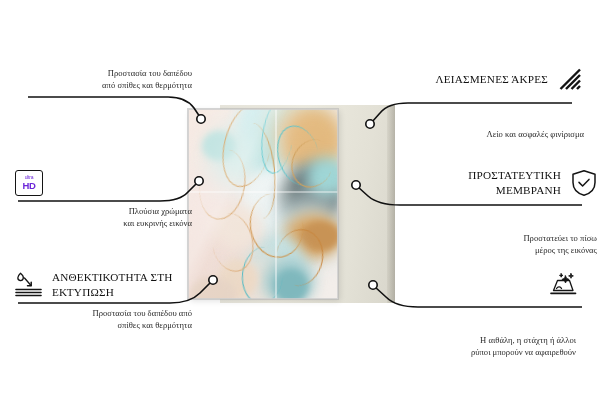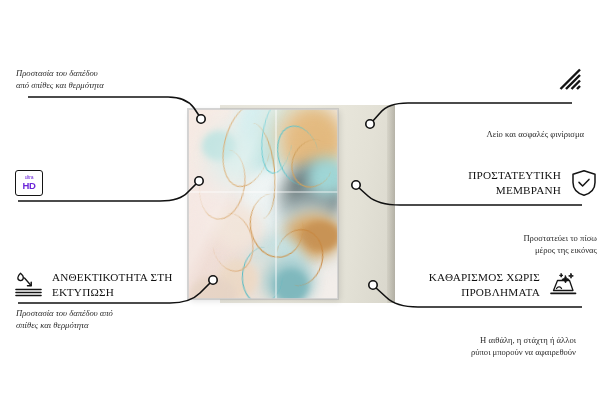--- a/index.html
+++ b/index.html
@@ -147,21 +147,21 @@
   }
   .feature.left .title { text-align: left; }
   .feature.right .title { text-align: right; }
 
   .feature .subtitle {
     font-size: 8.6px;
     line-height: 1.42;
     color: #2a2a2a;
     margin-top: 5px;
   }
-  .feature.left .subtitle { text-align: left; padding-left: 2px; font-style: italic; }
+  .feature.left .subtitle { text-align: right; padding-left: 2px; }
   .feature.right .subtitle { text-align: right; padding-right: 2px; margin-top: 32px; }
 
   
   .hd-badge {
     width: 26px;
     height: 24px;
     border: 1.4px solid #141414;
     border-radius: 3px;
     display: flex;
     flex-direction: column;
@@ -261,20 +261,21 @@
 
   <div class="feature left" style="left:14px; top:166px;">
     <div class="head">
       <span class="icon">
         <span class="hd-badge">
           <span class="ultra">ultra</span>
           <span class="hd">HD</span>
         </span>
       </span>
     </div>
+    <div class="subtitle">Πλούσια χρώματα<br>και ευκρινής εικόνα</div>
   </div>
 
   <div class="feature left" style="left:14px; top:268px;">
     <div class="head">
       <span class="icon">
         <svg width="30" height="28" viewBox="0 0 30 28" fill="none" stroke="#141414" stroke-width="1.3" stroke-linecap="round" stroke-linejoin="round">
           <path d="M6.5 2.2 C8.8 4 9.6 5.6 9.3 7.2 C9 8.8 7.7 9.7 6.2 9.5 C4.7 9.3 3.7 8 3.9 6.5 C4.1 5 5.2 3.4 6.5 2.2 Z"></path>
           <path d="M10.5 7 L17 14.5"></path>
           <path d="M13.5 14.8 L17.2 14.8 L17.2 11.2" stroke-width="1.5"></path>
           <path d="M2 18.5 L27 18.5" stroke-width="1.6"></path>
@@ -282,20 +283,21 @@
           <path d="M2 24.5 L27 24.5" stroke-width="1.6"></path>
         </svg>
       </span>
       <span class="title">ΑΝΘΕΚΤΙΚΟΤΗΤΑ ΣΤΗ ΕΚΤΥΠΩΣΗ</span>
     </div>
     <div class="subtitle">Προστασία του δαπέδου από<br>σπίθες και θερμότητα</div>
   </div>
 
   <div class="feature right" style="left:408px; top:62px;">
     <div class="head">
+      <span class="title">ΛΕΙΑΣΜΕΝΕΣ ΆΚΡΕΣ</span>
       <span class="icon">
         <svg width="28" height="26" viewBox="0 0 28 26" fill="none" stroke="#141414" stroke-width="2.4" stroke-linecap="butt">
           <path d="M3.5 23 L23 3.5"></path>
           <path d="M9 23 L23 9"></path>
           <path d="M14.5 23 L23 14.5"></path>
           <path d="M20 23 L23 20"></path>
         </svg>
       </span>
     </div>
     <div class="subtitle">Λείο και ασφαλές φινίρισμα</div>
@@ -309,21 +311,20 @@
           <path d="M13 1.8 L24 5.2 L24 13.5 C24 19.8 19.4 24.4 13 26.3 C6.6 24.4 2 19.8 2 13.5 L2 5.2 Z"></path>
           <path d="M8 13.4 L11.6 17 L18 10.4" stroke-width="1.5"></path>
         </svg>
       </span>
     </div>
     <div class="subtitle">Προστατεύει το πίσω<br>μέρος της εικόνας</div>
   </div>
 
   <div class="feature right" style="left:400px; top:268px;">
     <div class="head">
-      <span class="title">ΚΑΘΑΡΙΣΜΟΣ ΧΩΡΙΣ ΠΡΟΒΛΗΜΑΤΑ</span>
       <span class="icon">
         <svg width="30" height="28" viewBox="0 0 30 28" fill="none" stroke="#141414" stroke-width="1.3" stroke-linecap="round" stroke-linejoin="round">
           <path d="M5.5 19.5 L9.5 9.5 L21.5 9.5 L25 19.5 Z"></path>
           <path d="M3 22.3 L27.5 22.3" stroke-width="1.7"></path>
           <path d="M8.5 17.5 C10 15 12.5 15.5 13.5 17.5"></path>
           <path d="M17.5 4.8 L18.6 7.3 L21.1 8.4 L18.6 9.5 L17.5 12 L16.4 9.5 L13.9 8.4 L16.4 7.3 Z" fill="#141414" stroke-width="0.8"></path>
           <path d="M23 2.5 L23.7 4.2 L25.4 4.9 L23.7 5.6 L23 7.3 L22.3 5.6 L20.6 4.9 L22.3 4.2 Z" fill="#141414" stroke-width="0.8"></path>
           <path d="M13.2 2.6 L13.7 3.9 L15 4.4 L13.7 4.9 L13.2 6.2 L12.7 4.9 L11.4 4.4 L12.7 3.9 Z" fill="#141414" stroke-width="0.8"></path>
         </svg>
       </span>

